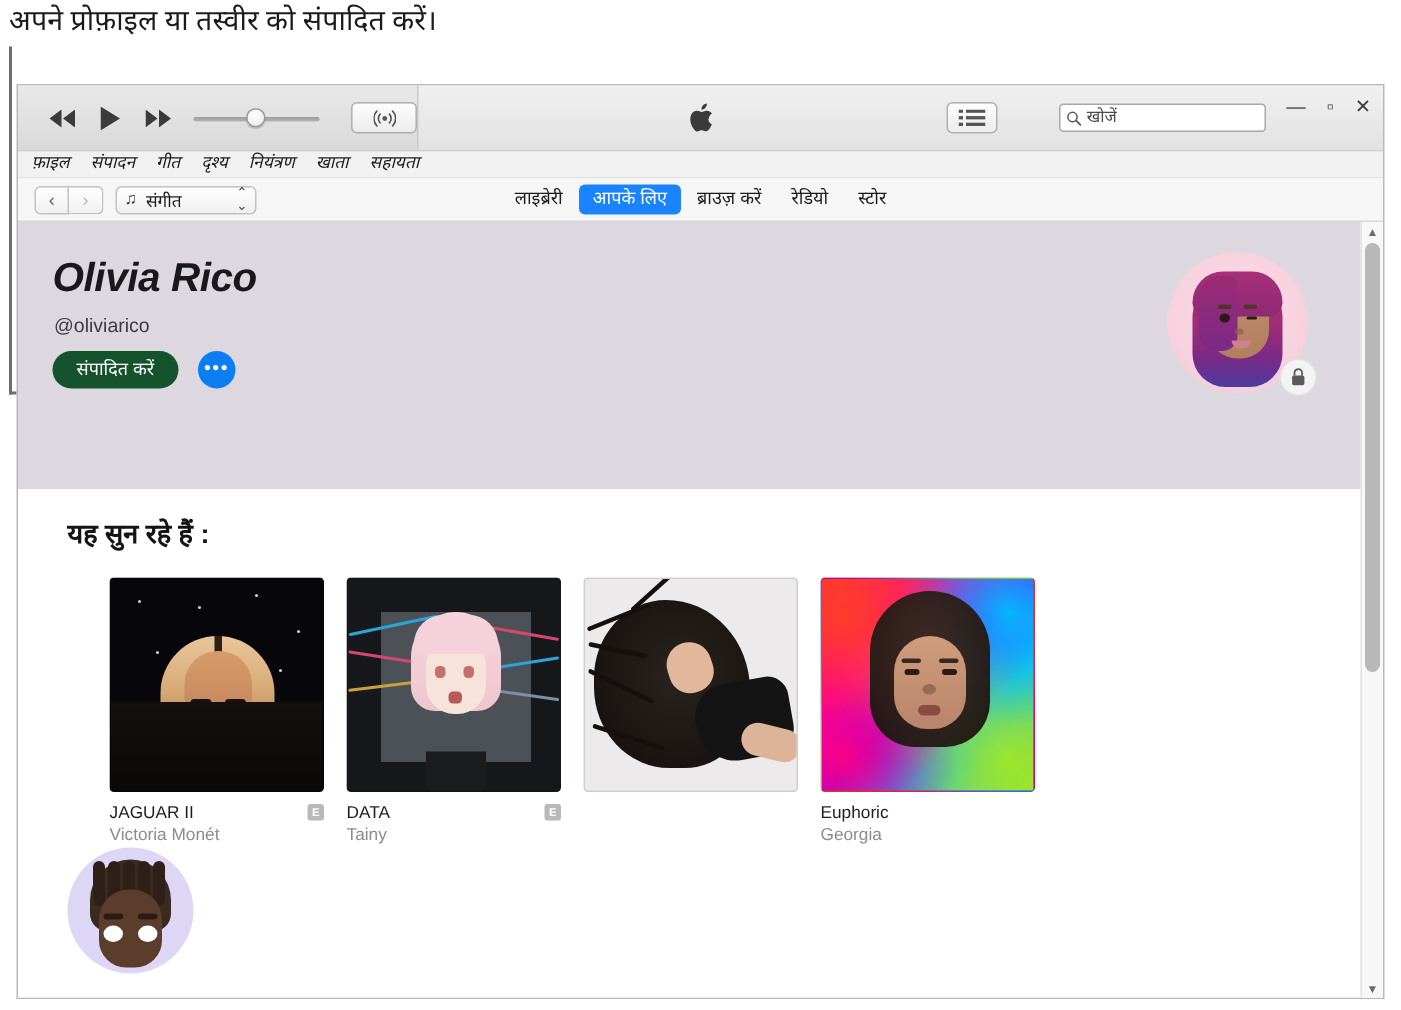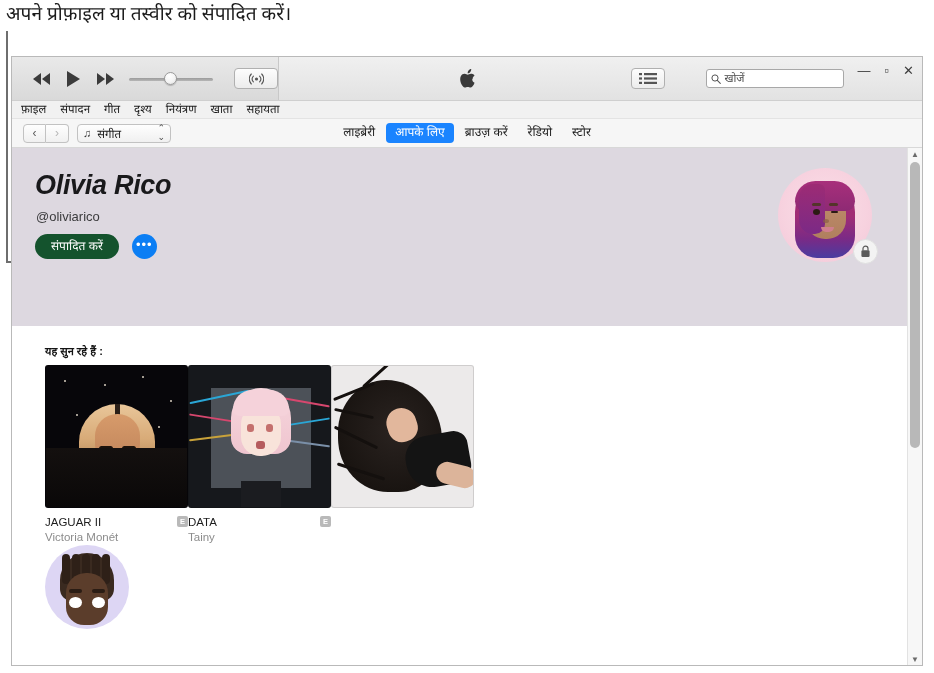--- a/index.html
+++ b/index.html
@@ -192,20 +192,21 @@
     align-items: center;
     padding-left: 2px;
     box-sizing: border-box;
   }
   .menu-item {
     font-size: 11.5px;
     color: #1b1b1b;
     padding: 0 7px;
     line-height: 1;
     white-space: nowrap;
+    font-style: italic;
   }
 
   
   .navbar {
     position: relative;
     height: 29px;
     background: #f6f6f6;
     border-bottom: 1px solid #d8d8d8;
     display: flex;
     align-items: center;
@@ -410,28 +411,30 @@
     align-items: center;
     justify-content: center;
     box-sizing: border-box;
   }
 
   
   .section {
     padding: 0 0 0 33px;
   }
   .section-title {
-    font-size: 11px;
+    font-size: 18px;
     font-weight: bold;
     color: #141414;
     margin-top: 17px;
-    margin-bottom: 7px;
+    margin-bottom: 18px;
   }
   .albums {
     display: flex;
+    gap: 15px;
+    margin-left: 28px;
   }
   .album { width: 143px; }
   .album-art {
     width: 143px; height: 143px;
     border-radius: 3px;
     border: 1px solid rgba(0,0,0,.12);
     box-sizing: border-box;
     position: relative;
     overflow: hidden;
     background: #111;
@@ -894,20 +897,38 @@
               <div class="ds-strand" style="left:2px;top:46px;width:40px;height:3px;transform:rotate(12deg)"></div>
               <div class="ds-strand" style="left:0;top:70px;width:48px;height:3px;transform:rotate(26deg)"></div>
               <div class="ds-strand" style="left:26px;top:6px;width:40px;height:3px;transform:rotate(-42deg)"></div>
               <div class="ds-strand" style="left:4px;top:104px;width:50px;height:3px;transform:rotate(18deg)"></div>
               <div class="ds-face"></div>
               <div class="ds-body"></div>
               <div class="ds-arm"></div>
             </div>
           </div>
 
+          <div class="album">
+            <div class="album-art art-euph">
+              <div class="eu-hair"></div>
+              <div class="eu-face"></div>
+              <div class="eu-brow-l"></div>
+              <div class="eu-brow-r"></div>
+              <div class="eu-eye-l"></div>
+              <div class="eu-eye-r"></div>
+              <div class="eu-nose"></div>
+              <div class="eu-mouth"></div>
+            </div>
+            <div class="album-meta">
+              <div class="album-texts">
+                <div class="album-title">Euphoric</div>
+                <div class="album-artist">Georgia</div>
+              </div>
+            </div>
+          </div>
 
         </div>
 
         <div class="follower-avatar">
           <div class="fa-hair"></div>
           <div class="fa-loc" style="left:17px"></div>
           <div class="fa-loc" style="left:27px"></div>
           <div class="fa-loc" style="left:37px"></div>
           <div class="fa-loc" style="left:47px"></div>
           <div class="fa-loc" style="left:57px"></div>

